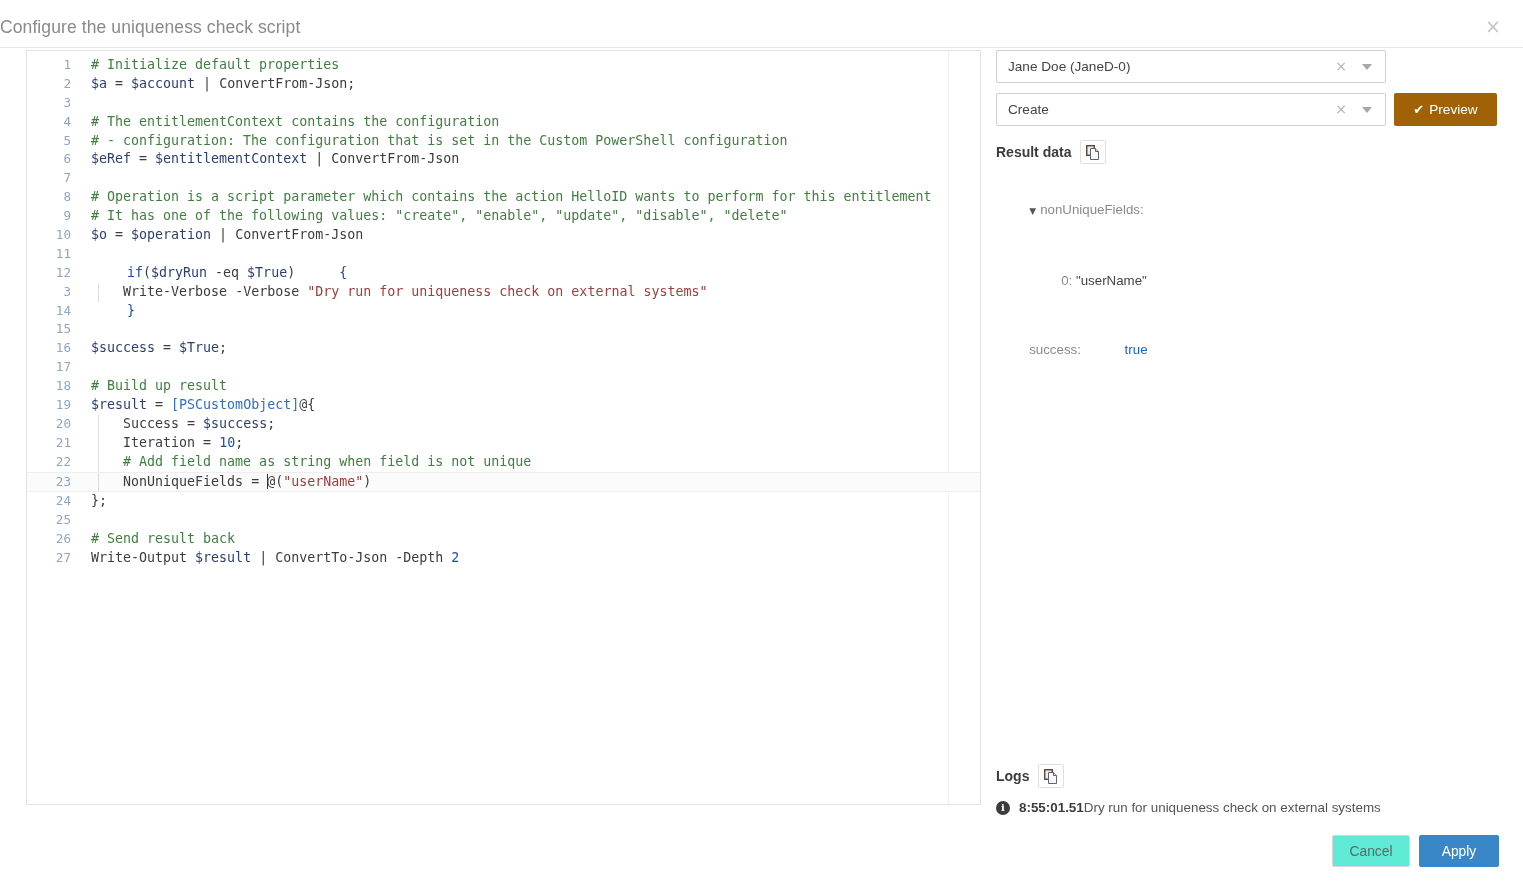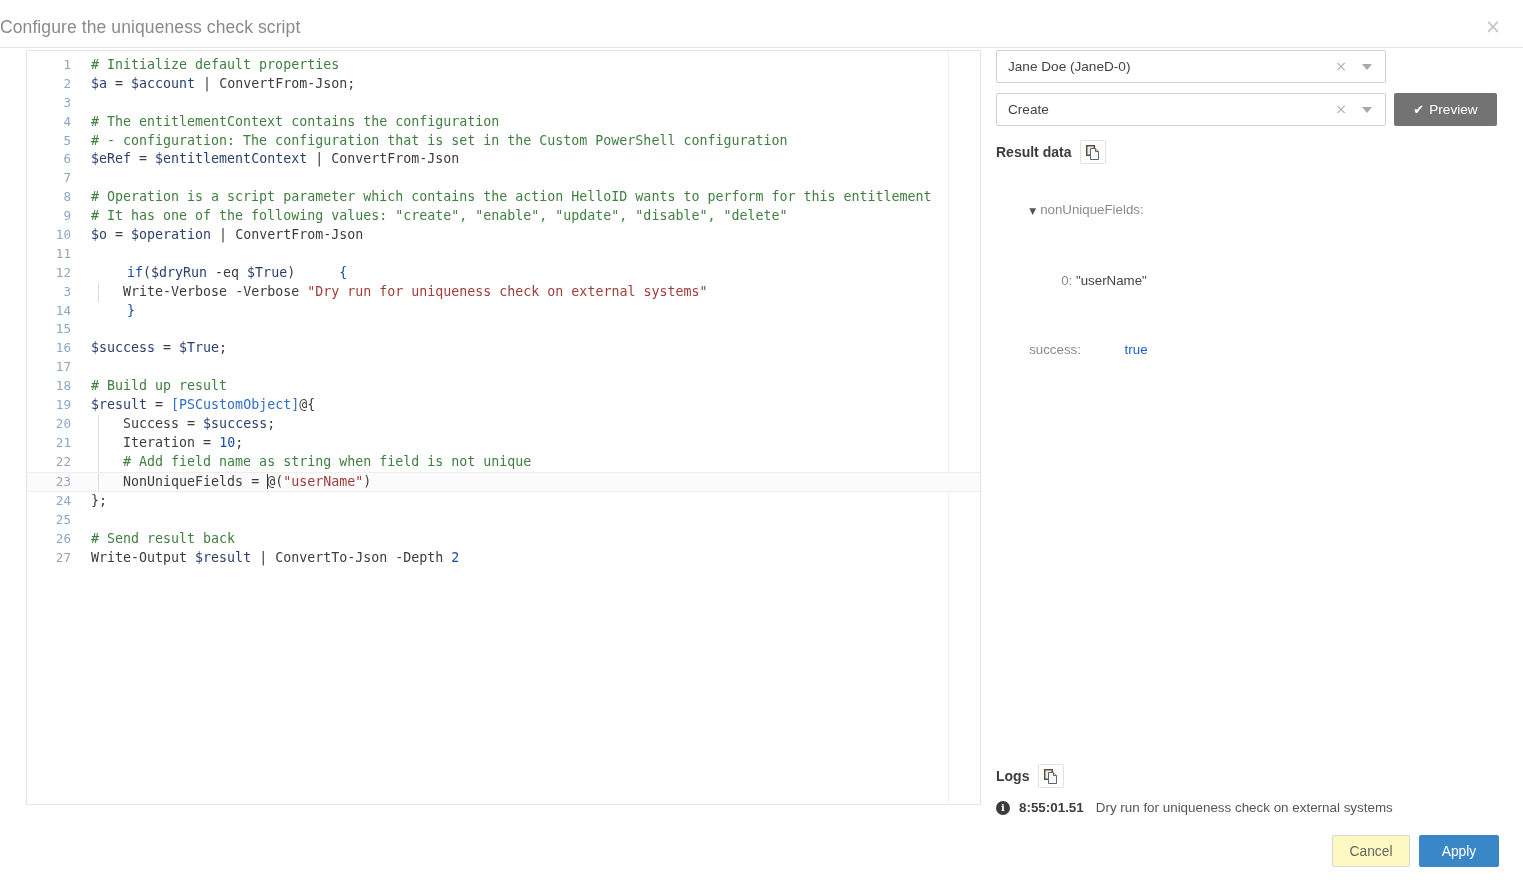--- a/index.html
+++ b/index.html
@@ -175,21 +175,21 @@
     width: 0; height: 0;
     border-left: 5px solid transparent;
     border-right: 5px solid transparent;
     border-top: 6px solid #a8a8a8;
     cursor: pointer;
   }
   .btn-preview {
     position: absolute;
     left: 398px; top: 0;
     width: 103px; height: 33px;
-    background: #737373;
+    background: #a16207;
     color: #fff;
     border: none;
     border-radius: 2px;
     font-size: 13.6px;
     font-family: "Liberation Sans", sans-serif;
     cursor: pointer;
   }
   .btn-preview .ck {
     font-family: "DejaVu Sans", sans-serif;
     margin-right: 5px;
@@ -262,21 +262,20 @@
     line-height: 14px;
     text-align: center;
     font-family: "DejaVu Serif", serif;
     font-weight: bold;
     margin-right: 9px;
     flex: none;
   }
   .log-time {
     font-weight: bold;
     color: #3c3c3c;
-    margin-right: 12px;
   }
   .log-msg { color: #555; }
 
   
   .footer {
     position: absolute;
     left: 0; bottom: 0;
     width: 1523px;
     height: 62px;
   }
@@ -285,21 +284,21 @@
     top: 12px;
     height: 32px;
     font-size: 13.8px;
     font-family: "Liberation Sans", sans-serif;
     border-radius: 2px;
     cursor: pointer;
   }
   .btn-cancel {
     right: 113px;
     width: 78px;
-    background: #fef9c3;
+    background: #5eead4;
     border: 1px solid #d6d6d6;
     color: #666;
   }
   .btn-apply {
     right: 24px;
     width: 80px;
     background: #3a87c8;
     border: 1px solid #3a87c8;
     color: #fff;
   }

